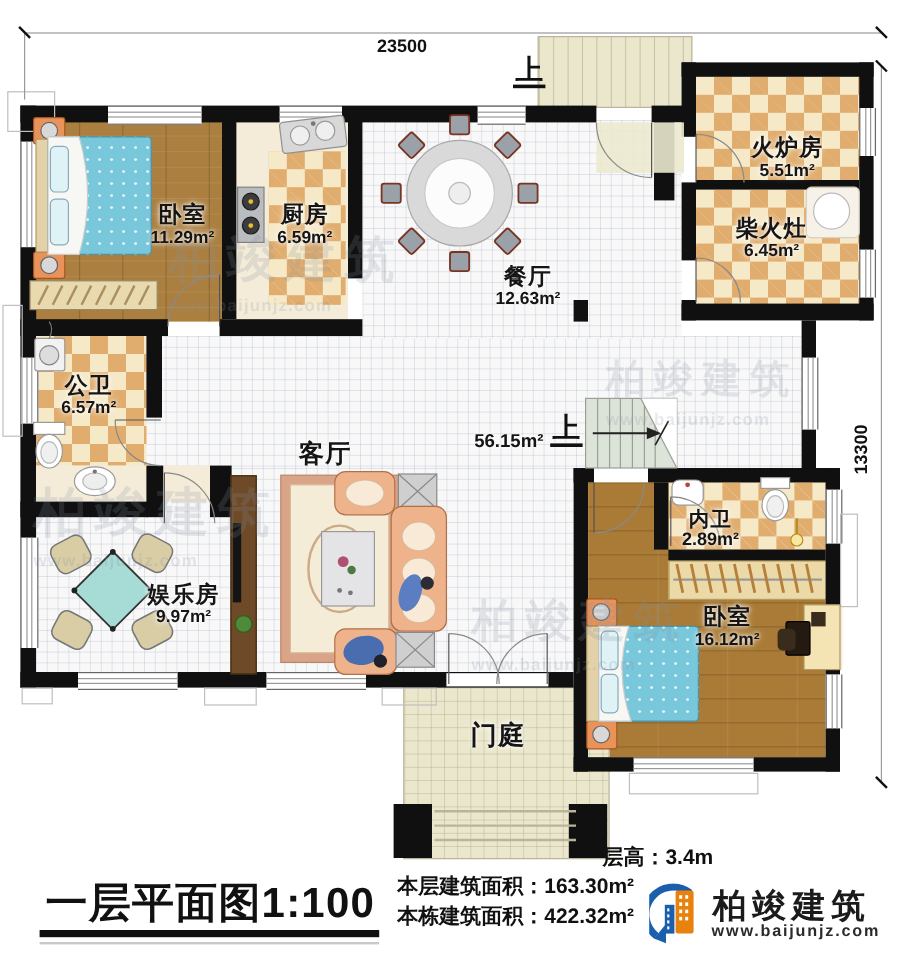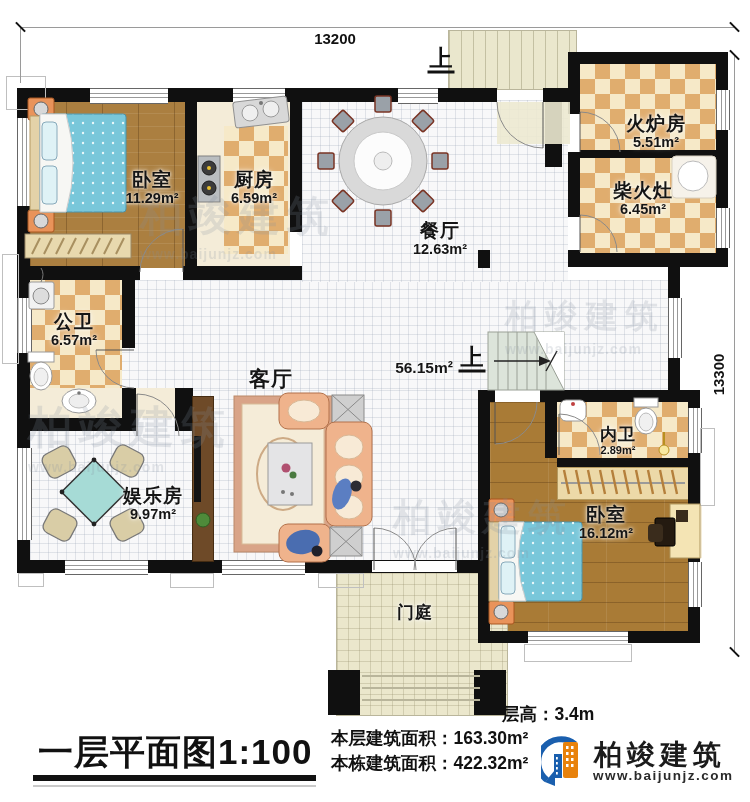--- a/index.html
+++ b/index.html
@@ -374,39 +374,39 @@
   <div class="lbl" style="left:271px;top:379px">
     <span class="nm" style="font-size:21px">客厅</span>
   </div>
   <div class="lbl" style="left:424px;top:368px">
     <span class="ar" style="font-size:15.5px">56.15m²</span>
   </div>
   <div class="lbl" style="left:153px;top:504px">
     <span class="nm">娱乐房</span>
       <span class="ar">9.97m²</span>
   </div>
-  <div class="lbl" style="left:618px;top:441px">
+  <div class="lbl" style="left:592px;top:441px">
     <span class="nm" style="font-size:17px">内卫</span>
-      <span class="ar" style="font-size:11px">2.89m²</span>
+      <span class="ar" style="font-size:15px">2.89m²</span>
   </div>
   <div class="lbl" style="left:606px;top:523px">
     <span class="nm">卧室</span>
       <span class="ar">16.12m²</span>
   </div>
   <div class="lbl" style="left:415px;top:613px">
-    <span class="nm" style="font-size:17px">门庭</span>
+    <span class="nm" style="font-size:22px">门庭</span>
   </div>
   <div class="stair-up" style="left:441px;top:60px">上</div>
   <div class="stair-up" style="left:472px;top:359px">上</div>
 
   <div class="dimline" style="left:20px;top:27px;width:715px;height:1px"></div>
   <div class="dimline" style="left:20px;top:27px;width:1px;height:56px"></div>
   <div class="tick" style="left:14px;top:26px"></div>
   <div class="tick" style="left:728px;top:26px"></div>
-  <div class="dimlbl" style="left:300px;top:30px;width:70px">13200</div>
+  <div class="dimlbl" style="left:300px;top:30px;width:70px">23500</div>
   <div class="dimline" style="left:734px;top:55px;width:1px;height:598px"></div>
   <div class="tick" style="left:728px;top:54px"></div>
   <div class="tick" style="left:728px;top:651px"></div>
   <div class="dimlbl" style="left:678px;top:366px;width:80px;transform:rotate(-90deg)">13300</div>
 
   <div class="title" style="left:38px;top:729px">一层平面图1:100</div>
   <div class="abs" style="left:33px;top:775px;width:283px;height:6px;background:#111"></div>
   <div class="abs" style="left:33px;top:785px;width:283px;height:2px;background:#c9c9c9"></div>
 
   <div class="infoline" style="left:502px;top:702px">

